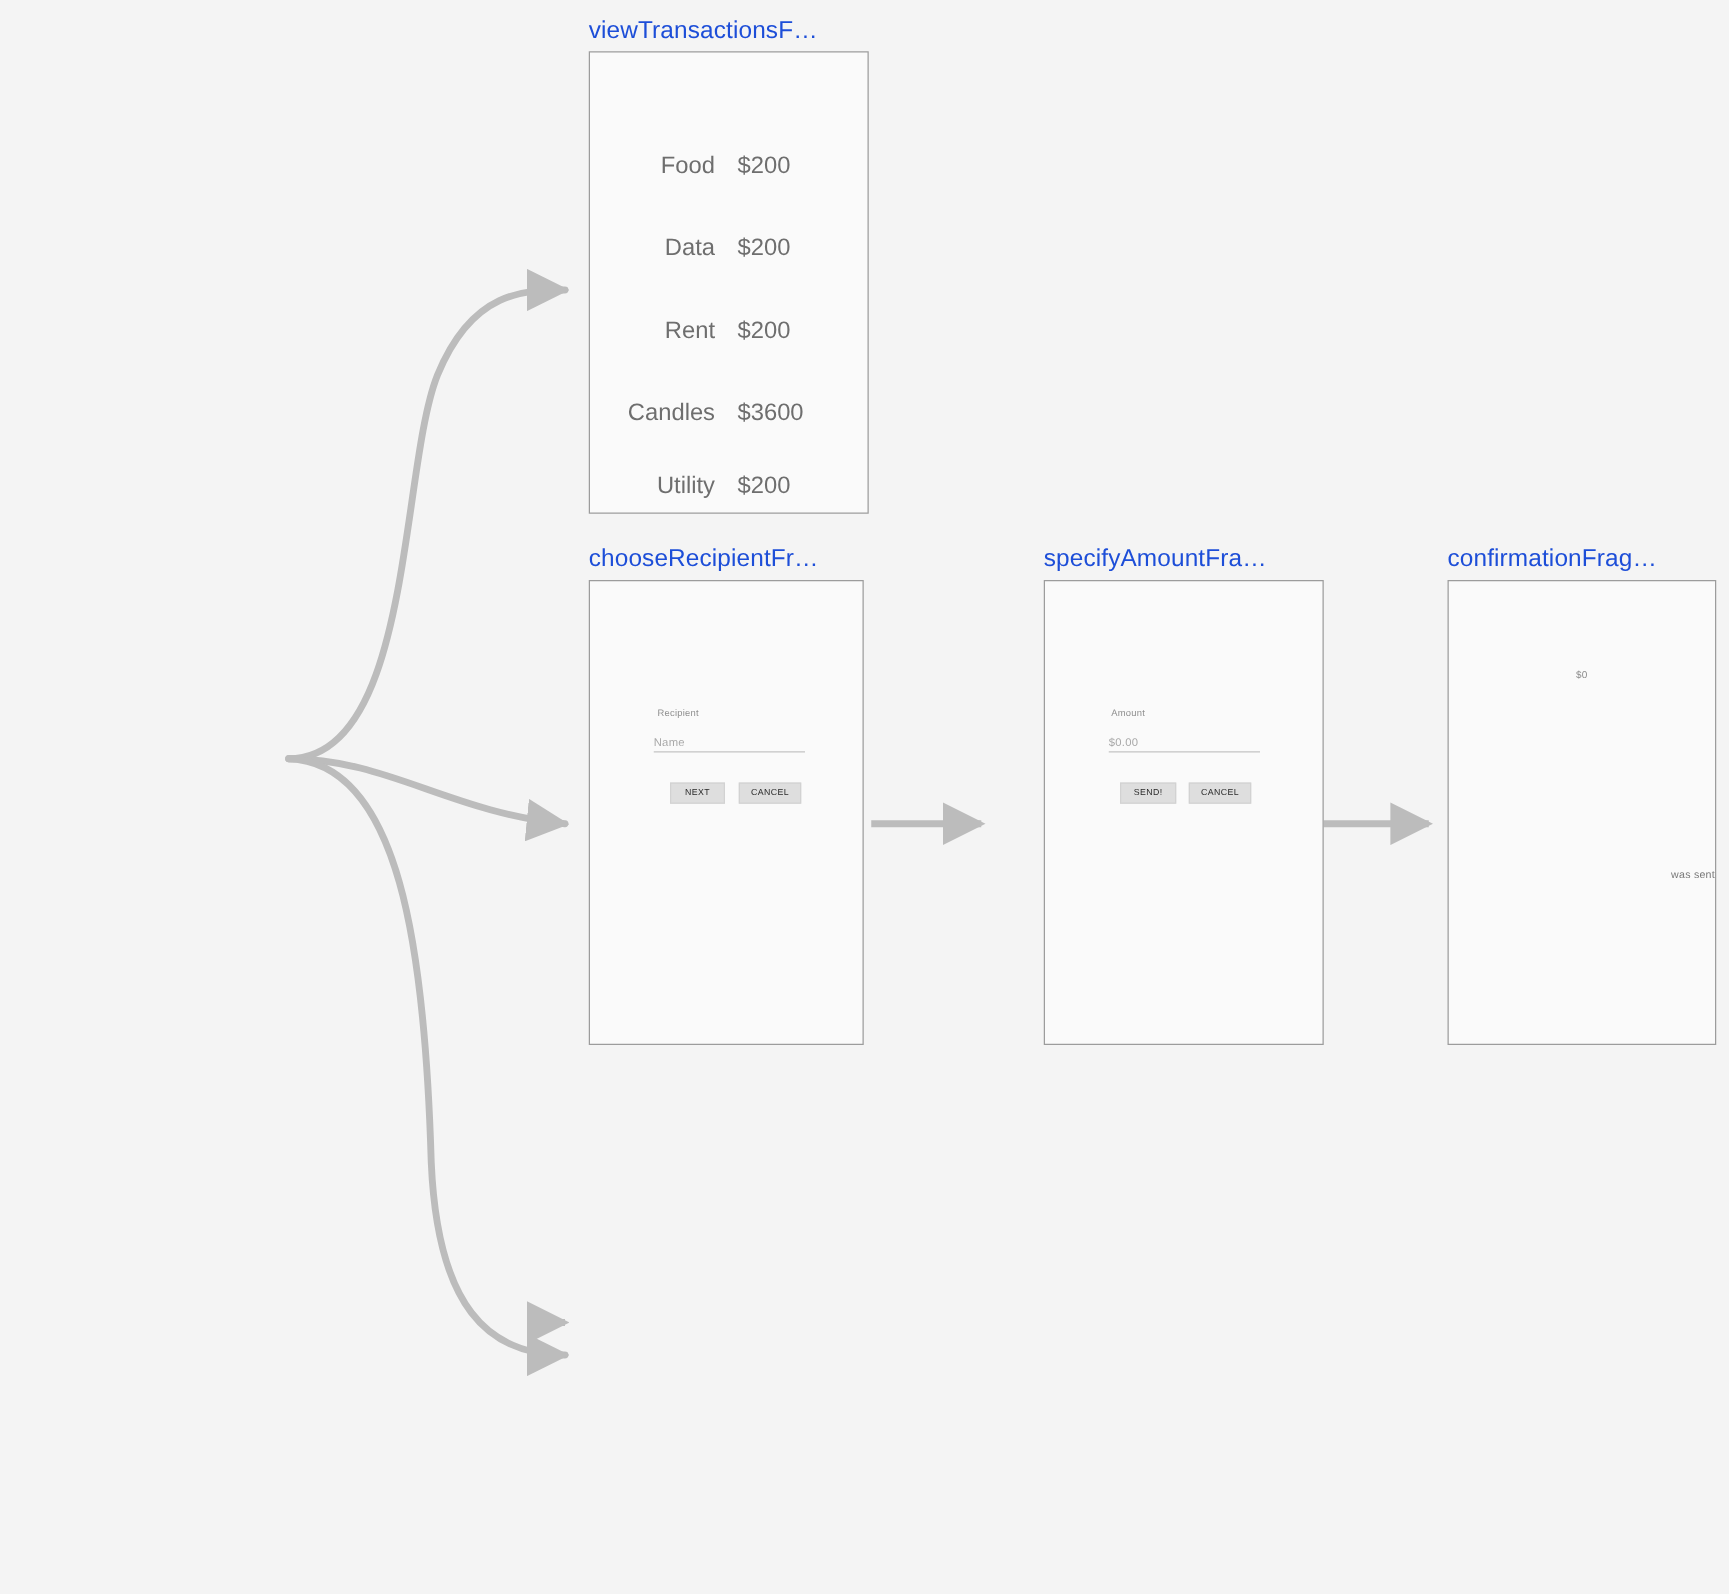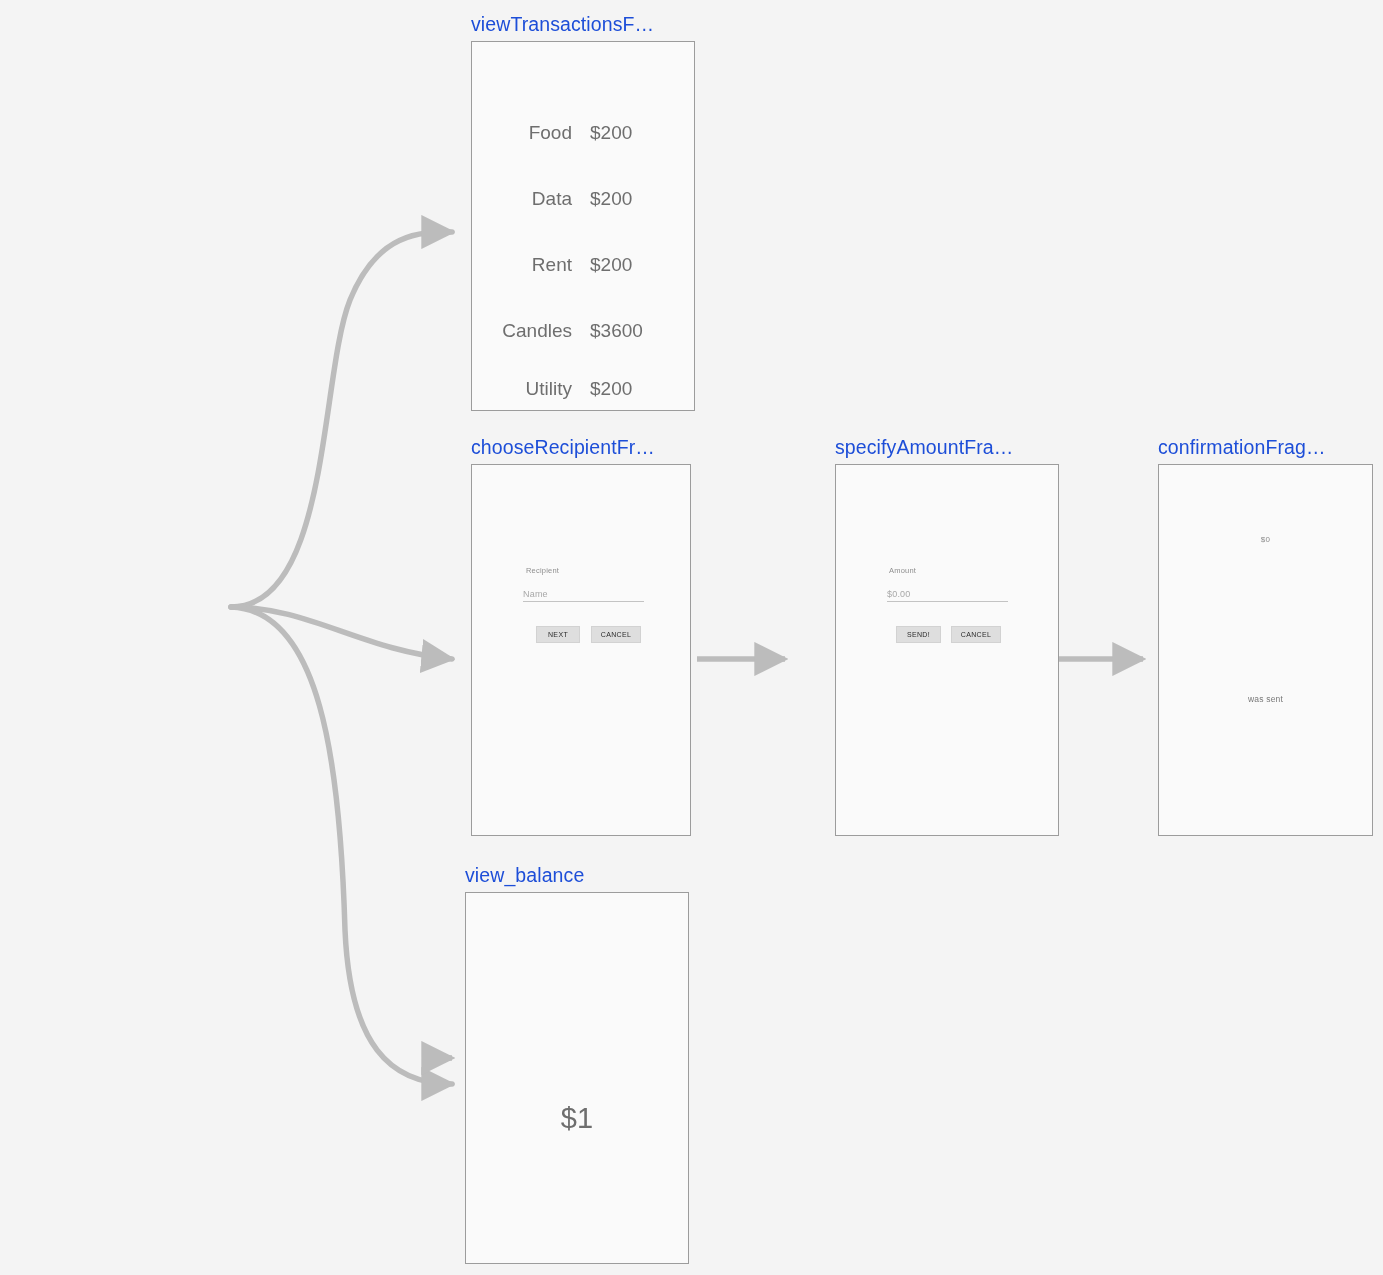--- a/index.html
+++ b/index.html
@@ -125,21 +125,21 @@
     left: 0;
     text-align: center;
     font-size: 8px;
     color: #8c8c8c;
     letter-spacing: 0.2px;
   }
   .confirm-text {
     position: absolute;
     width: 100%;
     left: 0;
-    text-align: center;
+    text-align: right;
     font-size: 8.5px;
     color: #787878;
     letter-spacing: 0.2px;
   }
 
   .balance-amount {
     position: absolute;
     width: 100%;
     left: 0;
     text-align: center;
@@ -228,22 +228,14 @@
   <div class="node" style="left:1158px; top:436px;">
     <div class="node-title">
       <span>confirmationFrag…</span>
     </div>
     <div class="node-frame" style="width:215px; height:372px;">
       <div class="confirm-amount" style="top:70px;">$0</div>
       <div class="confirm-text" style="top:229px;">was sent</div>
     </div>
   </div>
 
-  <div class="node" style="left:465px; top:864px;">
-    <div class="node-title">
-      <span>view_balance</span>
-    </div>
-    <div class="node-frame" style="width:224px; height:372px;">
-      <div class="balance-amount" style="top:209px;">$1</div>
-    </div>
-  </div>
 
 </div>
 
 </body></html>

